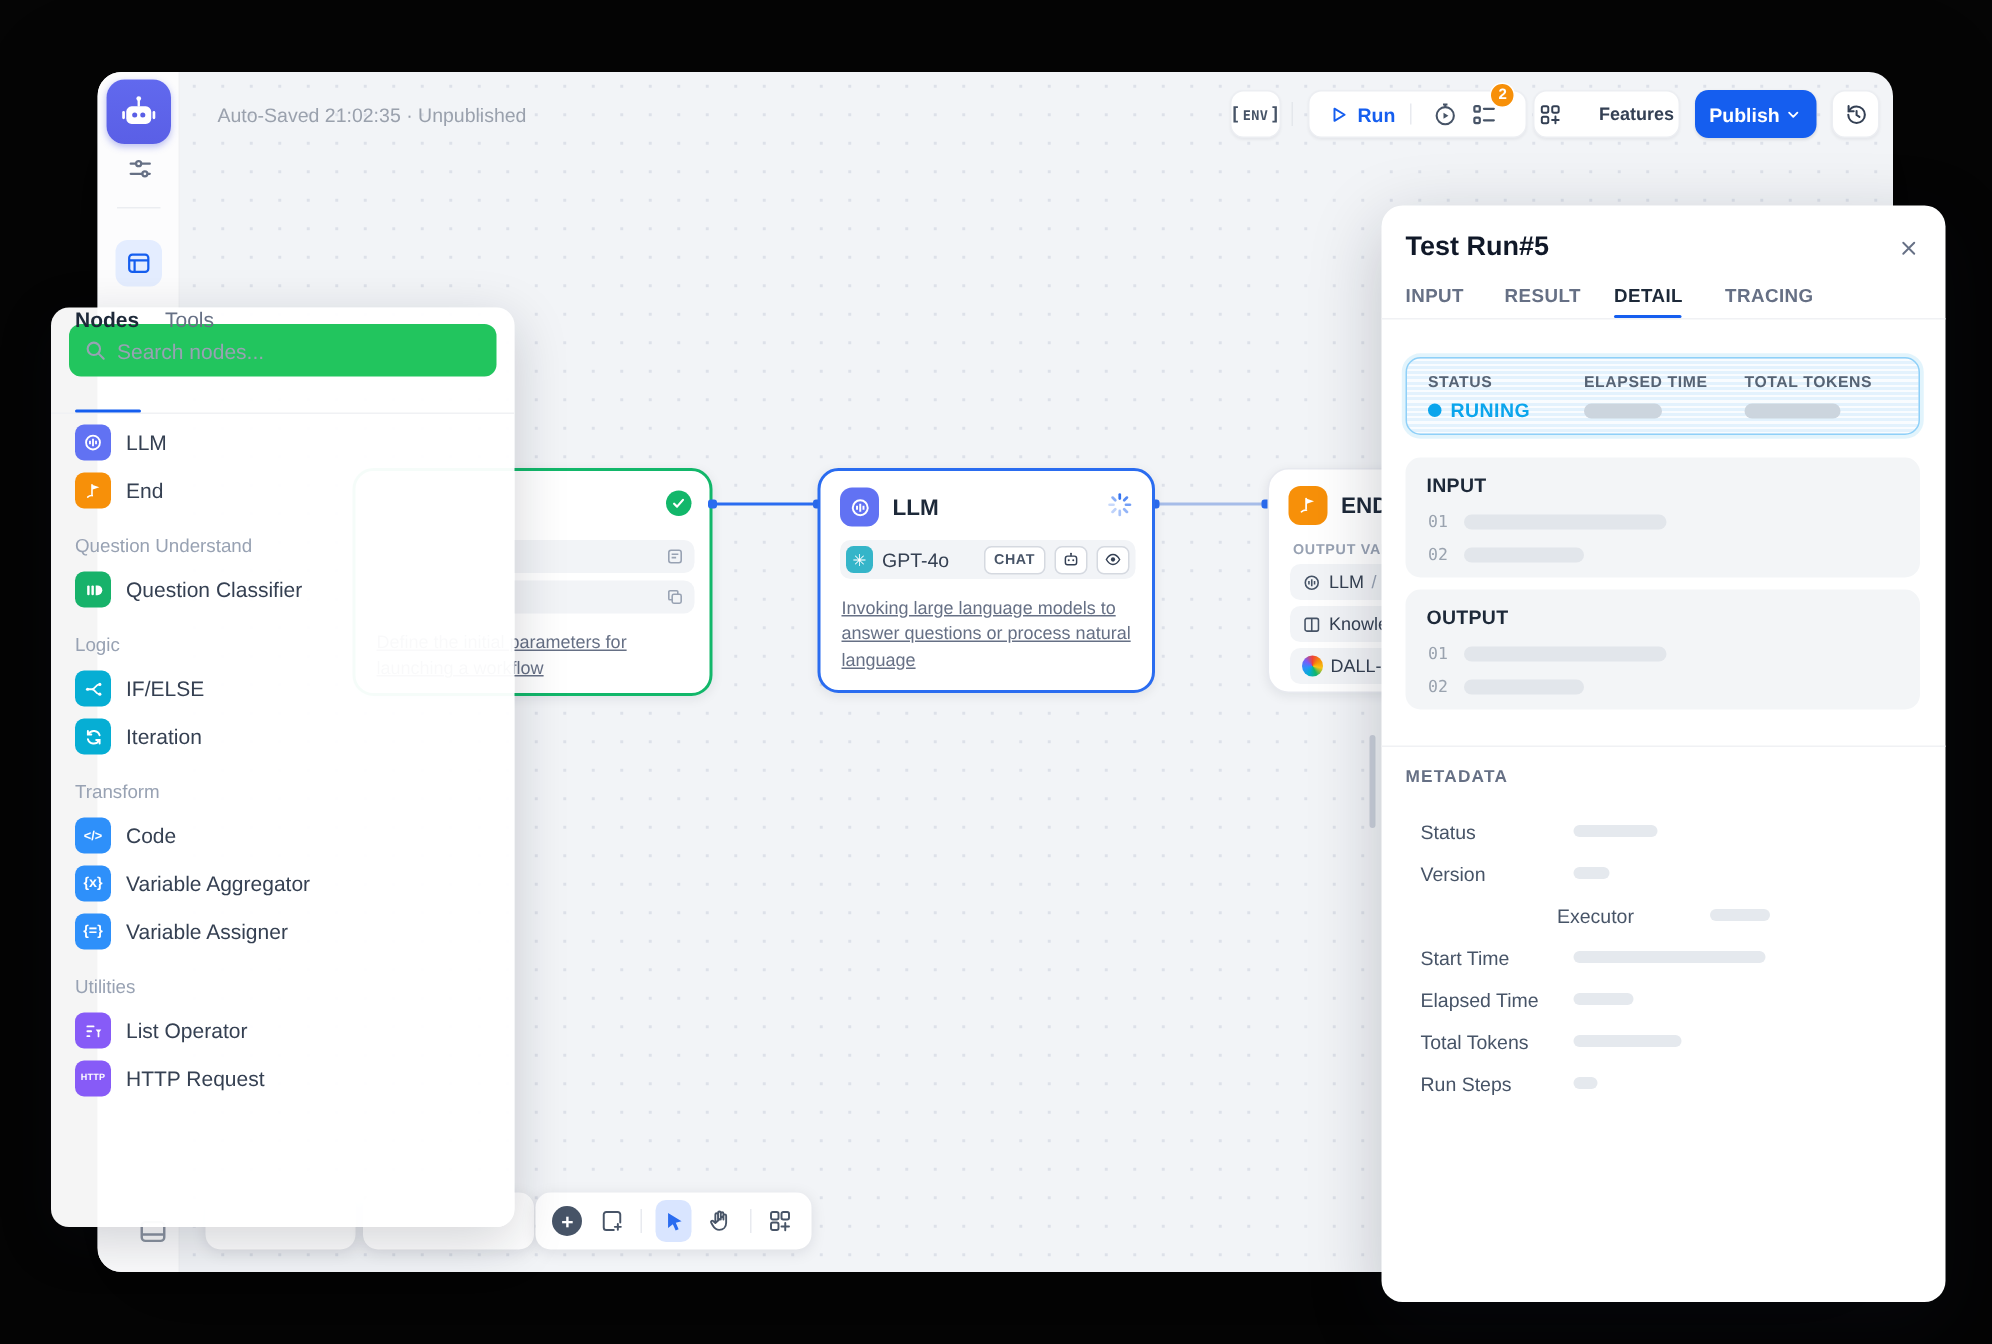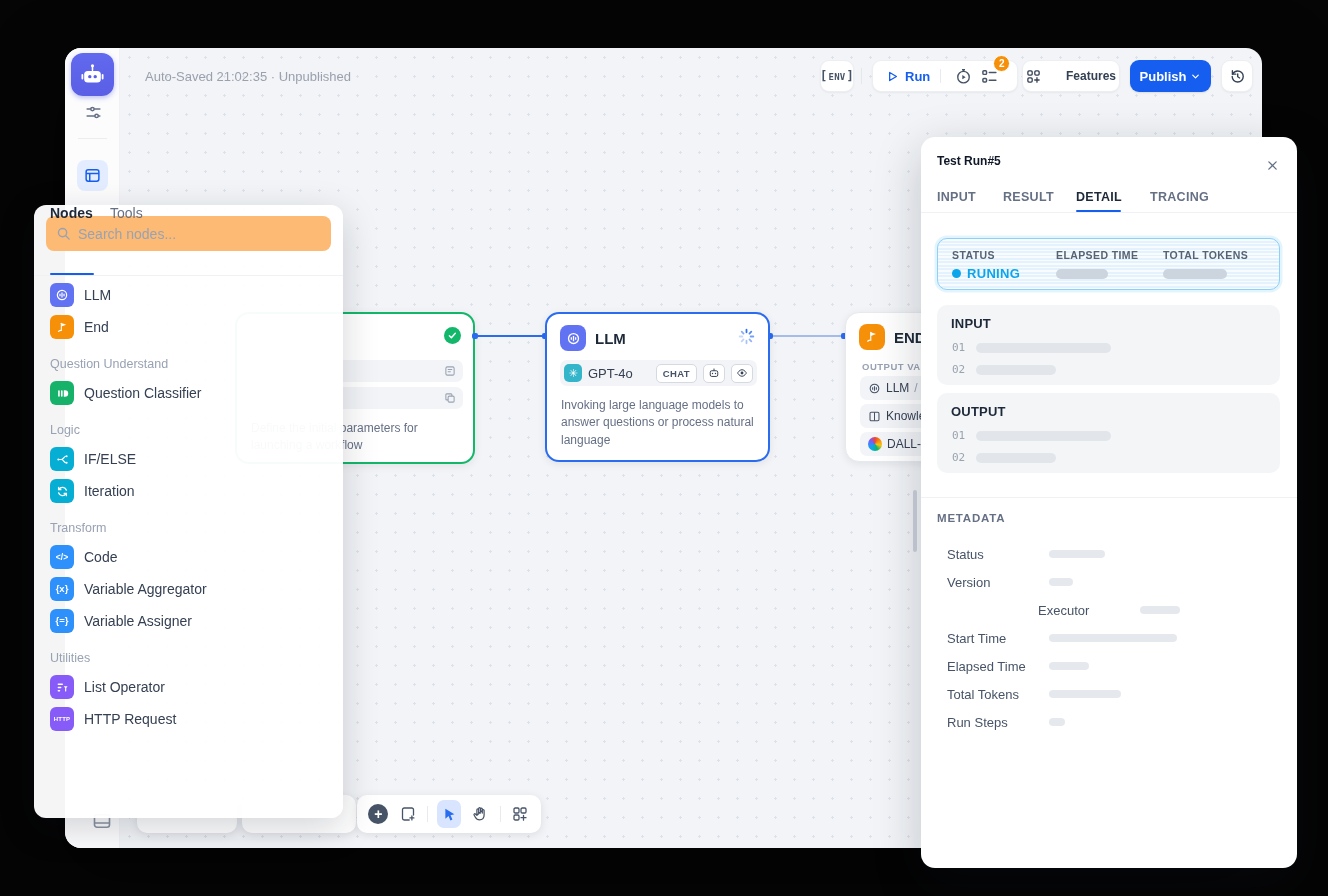--- a/index.html
+++ b/index.html
@@ -50,21 +50,21 @@
   
   .node { background:#fff; border-radius:14px; box-shadow:0 2px 8px rgba(16,24,40,.08); }
   .start-node { left:170px; top:264px; width:240px; height:152px; border:2px solid #12b76a; }
   .llm-node  { left:480px; top:264px; width:225px; height:150px; border:2px solid #2a6cf0; }
   .end-node  { left:780px; top:264px; width:170px; height:150px; border:1px solid #e7e9ef; }
   .node-title { font-size:15px; font-weight:700; color:#1d2939; }
   .nhead-ic { width:26px; height:26px; border-radius:8px; display:flex; align-items:center; justify-content:center; }
   .check-badge { position:absolute; top:13px; right:12px; width:17px; height:17px; border-radius:50%;
     background:#12b76a; color:#fff; font-size:10px; font-weight:700; display:flex; align-items:center; justify-content:center; }
   .gray-row { background:#f2f4f7; border-radius:7px; display:flex; align-items:center; }
-  .node-desc { font-size:12px; line-height:1.45; color:#667085; }
+  .node-desc { font-size:12px; line-height:1.45; color:#667085;text-decoration:underline; }
   .mini-badge { height:19px; border:1px solid #d5d9e0; border-radius:5px; background:#fff;
     display:flex; align-items:center; justify-content:center; padding:0 4px; }
   .chat-badge { font-size:9.5px; font-weight:700; color:#475467; letter-spacing:.4px; padding:0 6px; }
   .edge { height:2px; background:#2a6cf0; }
   .edge.light { background:#a6bce8; }
   .nub { width:6px; height:6px; border-radius:2px; background:#2a6cf0; }
   .out-label { font-size:9.5px; font-weight:700; color:#98a2b3; letter-spacing:.5px; white-space:nowrap; }
   .end-row { left:14px; width:152px; height:24px; padding:0 8px; gap:5px; font-size:12px; color:#354052; white-space:nowrap; }
   .pinwheel { width:14px; height:14px; border-radius:50%;
     background:conic-gradient(#f04438,#f79009,#fac515,#12b76a,#06aed4,#2e90fa,#7a5af8,#f04438); }
@@ -75,21 +75,21 @@
   .ghost-group { height:38px; top:747px; }
   .tool-ic { width:24px; height:24px; display:flex; align-items:center; justify-content:center; cursor:pointer; }
   .plus-circle { width:20px; height:20px; border-radius:50%; background:#475467; color:#fff;
     font-size:14px; font-weight:700; display:flex; align-items:center; justify-content:center; line-height:0; }
   .tool-div { width:1px; height:16px; background:#e8eaef; }
   .cursor-active { width:28px; height:28px; background:#d9e5ff; border-radius:7px; }
 
   
   .node-panel { left:34px; top:205px; width:309px; height:613px; background:rgba(255,255,255,.96);
     border-radius:12px; box-shadow:0 10px 36px rgba(16,24,40,.18); z-index:40; overflow:hidden; }
-  .search-box { left:12px; top:11px; width:285px; height:35px; background:#fdba74; border-radius:8px;
+  .search-box { left:12px; top:11px; width:285px; height:35px; background:#22c55e; border-radius:8px;
     display:flex; align-items:center; padding:0 10px; gap:7px; }
   .search-box input { border:none; outline:none; background:transparent; font-size:14px; color:#344054; width:220px;
     font-family:"Liberation Sans","DejaVu Sans",sans-serif; }
   .search-box input::placeholder { color:#98a2b3; }
   .ptab { position:absolute; font-size:14px; cursor:pointer; }
   .ptab.active { font-weight:700; color:#1d2939; }
   .ptab.idle { color:#667085; }
   .ptab-underline { left:16px; top:68px; width:44px; height:2px; background:#155eef; border-radius:1px; }
   .panel-divider { left:0; top:70px; width:309px; height:1px; background:#f0f1f4; }
   .node-list { left:0; top:74px; width:309px; }
@@ -98,21 +98,21 @@
   .nicon { width:24px; height:24px; border-radius:6px; display:flex; align-items:center; justify-content:center;
     color:#fff; flex:none; }
   .nicon .tglyph { font-weight:800; color:#fff; line-height:1; }
   .bg-indigo{background:#6172f3} .bg-green{background:#17b26a} .bg-orange{background:#f79009}
   .bg-cyan{background:#06aed4} .bg-blue{background:#2e90fa} .bg-violet{background:#875bf7}
   .node-item-label { font-size:14px; color:#354052; }
 
   
   .test-panel { left:921px; top:137px; width:376px; height:731px; background:#fff; border-radius:14px;
     box-shadow:0 14px 48px rgba(16,24,40,.22); z-index:30; }
-  .tp-title { left:16px; top:17px; font-size:12px; font-weight:700; color:#101828; }
+  .tp-title { left:16px; top:17px; font-size:18px; font-weight:700; color:#101828; }
   .tp-close { left:340px; top:17px; width:22px; height:22px; display:flex; align-items:center; justify-content:center;
     color:#667085; font-size:17px; cursor:pointer; }
   .tp-tab { position:absolute; top:53px; font-size:12.5px; font-weight:600; letter-spacing:.3px; cursor:pointer; }
   .tp-tab.idle { color:#667085; }
   .tp-tab.active { color:#1d2939; font-weight:700; }
   .tp-tab-line { left:155px; top:73px; width:45px; height:2px; background:#155eef; border-radius:1px; }
   .tp-divider { left:0; top:75px; width:376px; height:1px; background:#f0f1f4; }
   .status-card { left:16px; top:101px; width:343px; height:52px; border:1px solid #8fd0f8; border-radius:10px;
     background-color:#e3f2fd;
     background-image:repeating-linear-gradient(180deg,rgba(255,255,255,.8) 0 1.5px,rgba(255,255,255,0) 1.5px 3.5px);

